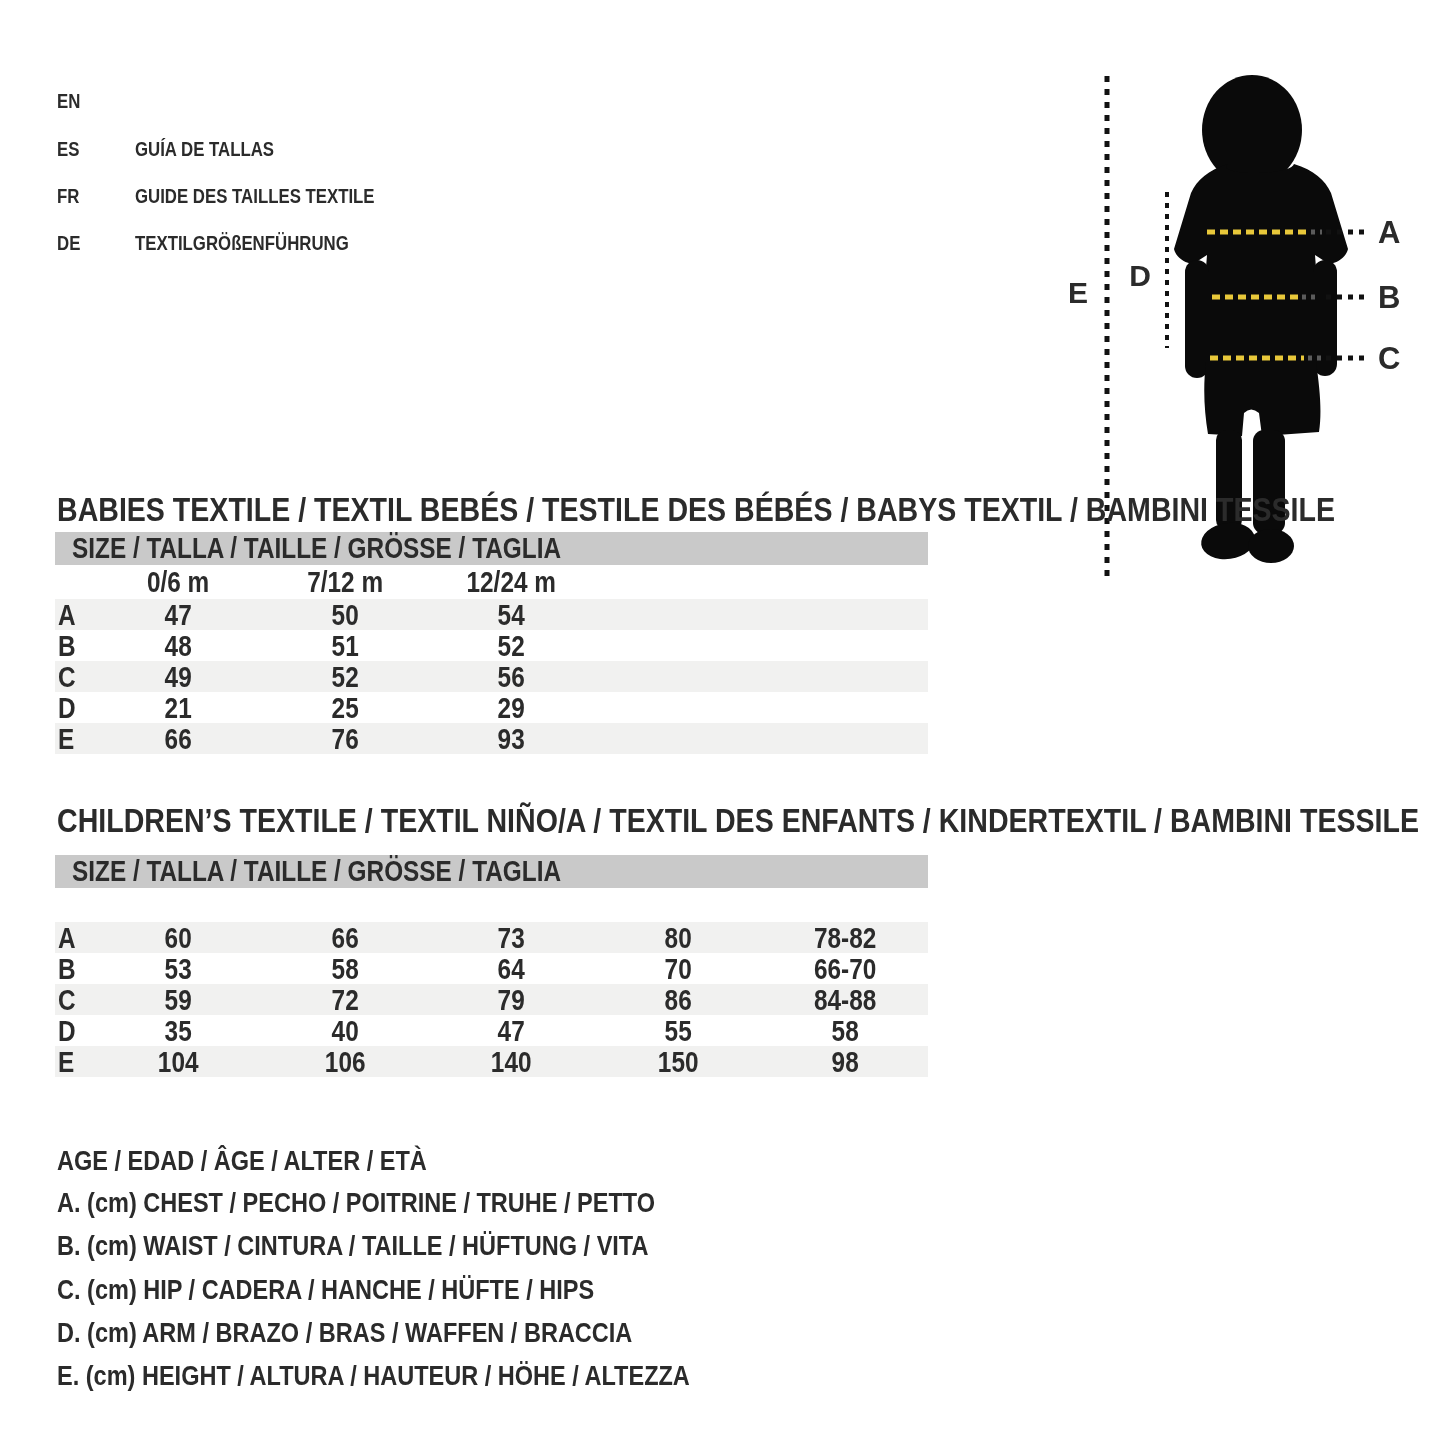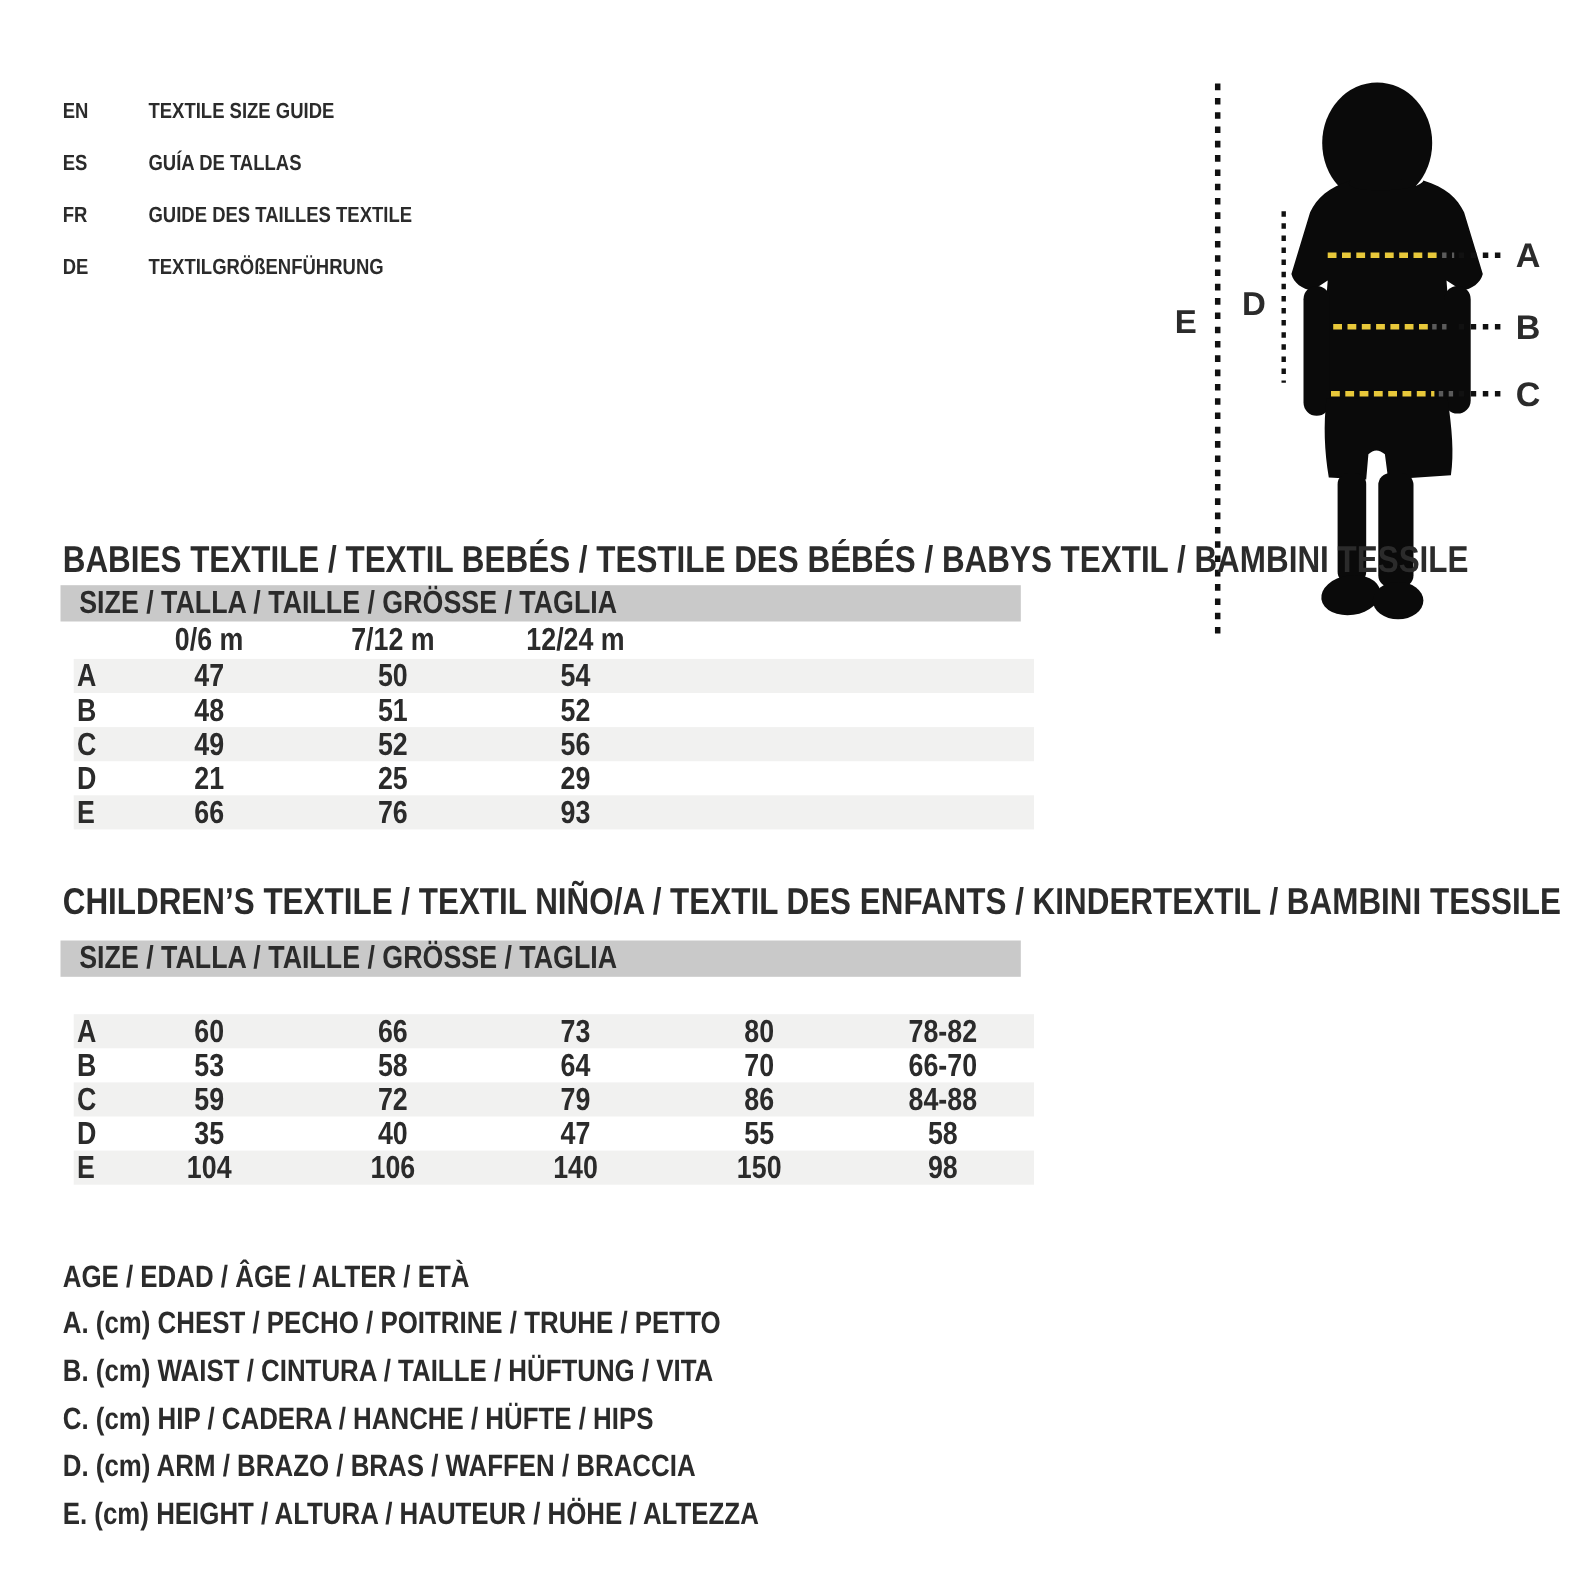--- a/index.html
+++ b/index.html
@@ -8,39 +8,38 @@
     font-family:"Liberation Sans",sans-serif;color:#2b2b2b;font-weight:700;
   }
   .cond{display:inline-block;transform:scaleX(.84);transform-origin:0 50%;white-space:nowrap;}
   .condc{display:inline-block;transform:scaleX(.84);transform-origin:50% 50%;white-space:nowrap;}
   .lang-row{position:absolute;left:57px;display:flex;height:34px;line-height:34px;font-size:20px;}
   .lang-code{width:78px;flex:0 0 auto;}
   .sec-heading{position:absolute;left:57px;font-size:34px;line-height:34px;height:34px;}
   .size-table{position:absolute;left:55px;width:873px;}
   .size-bar{position:absolute;left:0;top:0;width:100%;height:33px;background:#c9c9c9;
     font-size:29px;line-height:33px;padding-left:17px;box-sizing:border-box;}
-  .grid-row{position:absolute;left:12px;width:100%;display:grid;
+  .grid-row{position:absolute;left:0;width:100%;display:grid;
     grid-template-columns:40px repeat(5,1fr);align-items:center;text-decoration:underline;}
   .grid-row{height:31px;}
   .grid-row.hdr{height:34px;}
   .cell{text-align:center;font-size:29px;line-height:31px;}
   .lab{text-align:left;padding-left:3px;font-size:29px;}
   .stripe{background:#f1f1f0;}
   .legend-line{position:absolute;left:57px;font-size:28px;line-height:34px;height:34px;}
   .figure-wrap{position:absolute;left:1060px;top:60px;width:385px;height:530px;}
   svg text{font-family:"Liberation Sans",sans-serif;font-weight:700;fill:#2b2b2b;}
 </style>
 </head>
 <body>
 
 <div class="page">
 
   <div class="lang-row" style="top:84px;">
     <span class="lang-code"><span class="cond">EN</span></span>
-    <span><span class="cond">TEXTILE SIZE GUIDE</span></span>
   </div>
   <div class="lang-row" style="top:132px;">
     <span class="lang-code"><span class="cond">ES</span></span>
     <span><span class="cond">GUÍA DE TALLAS</span></span>
   </div>
   <div class="lang-row" style="top:179px;">
     <span class="lang-code"><span class="cond">FR</span></span>
     <span><span class="cond">GUIDE DES TAILLES TEXTILE</span></span>
   </div>
   <div class="lang-row" style="top:226px;">

